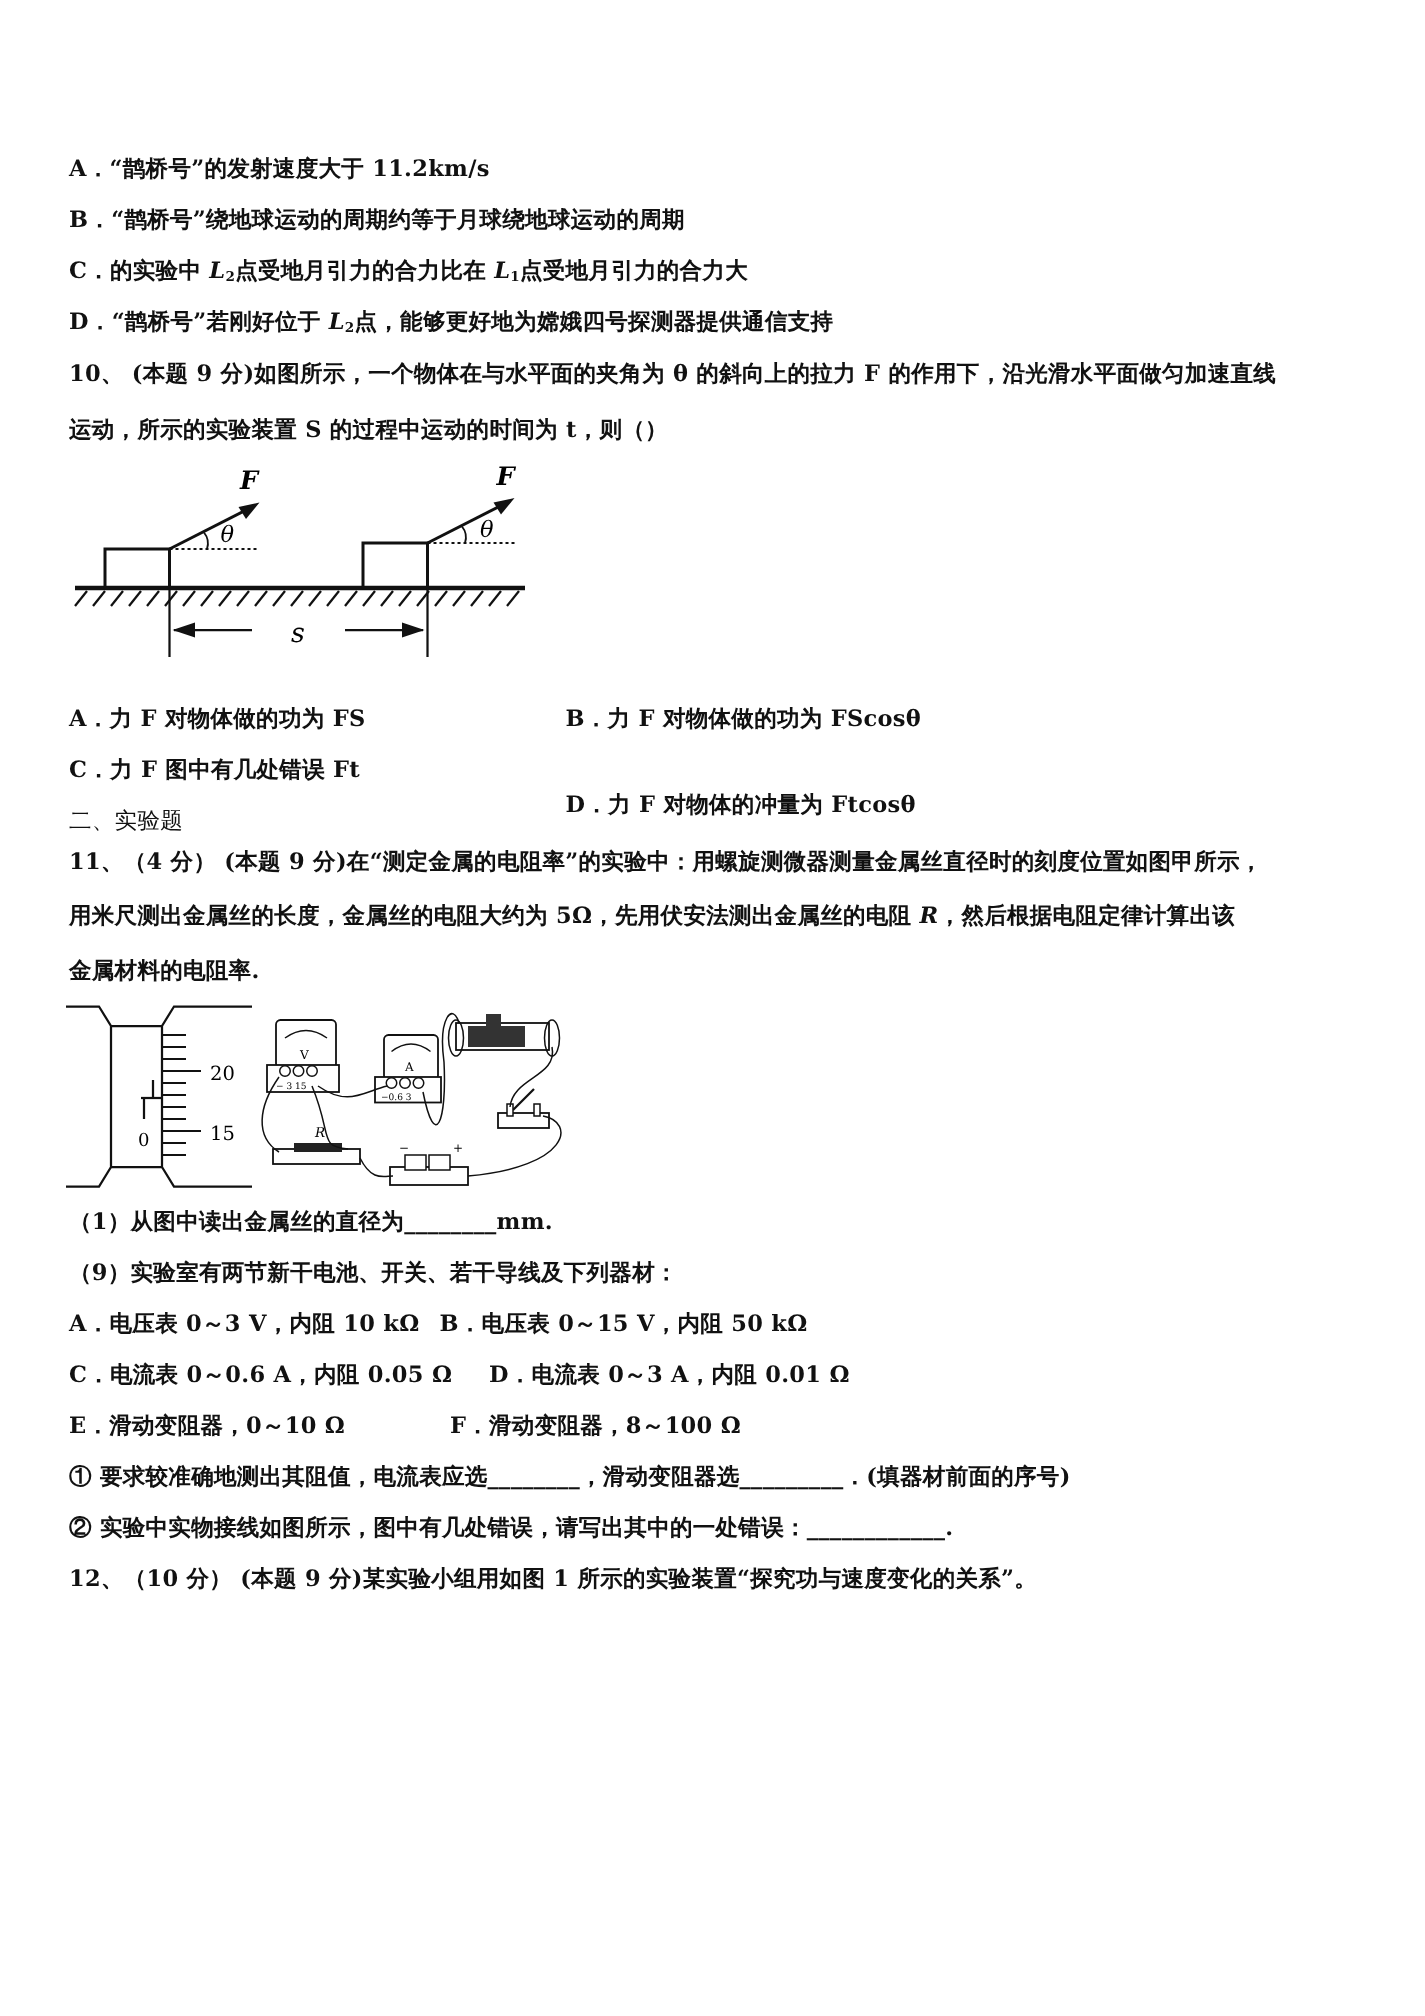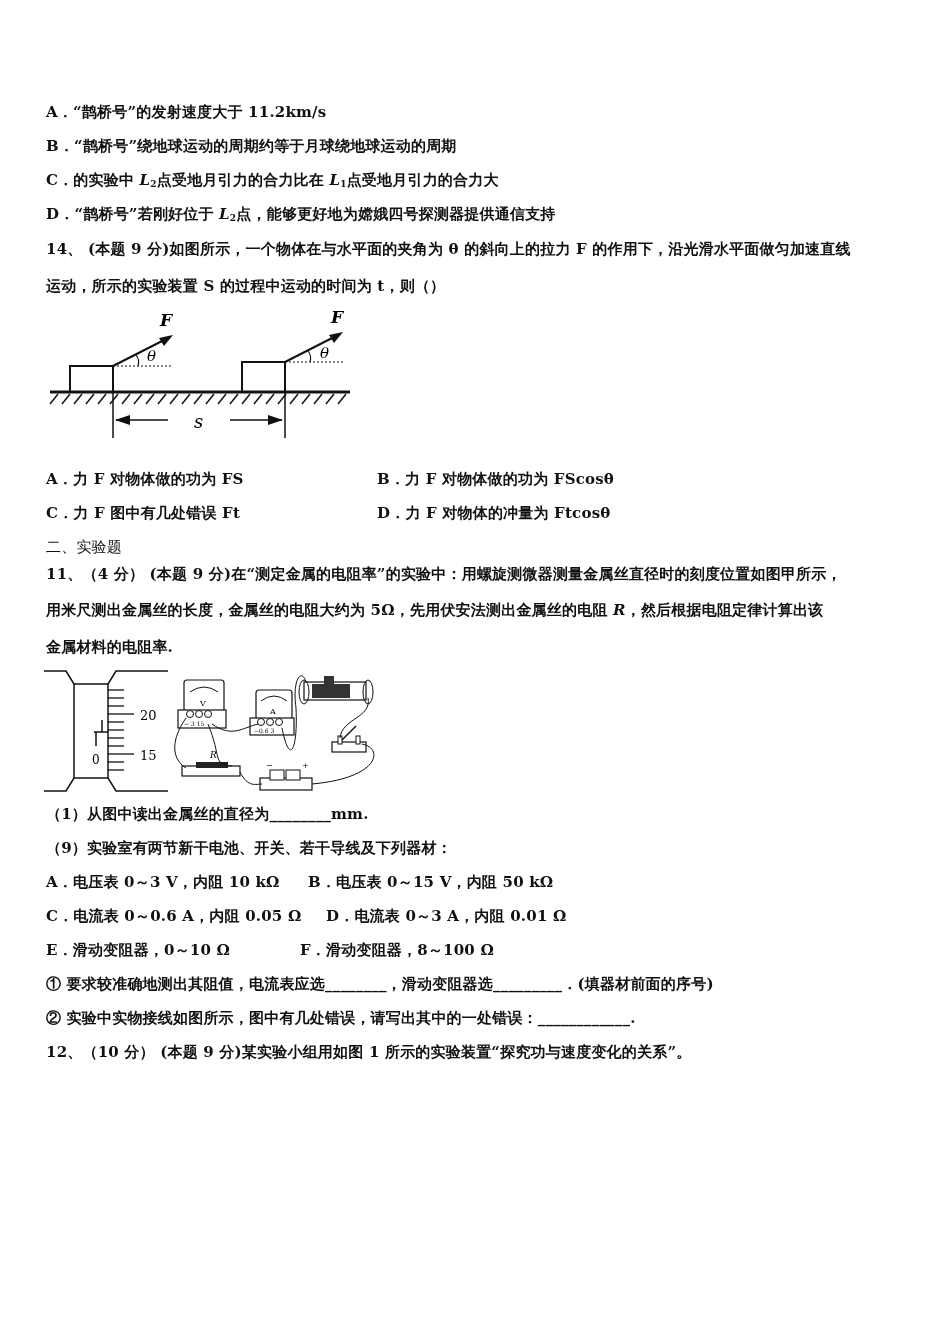--- a/index.html
+++ b/index.html
@@ -26,21 +26,21 @@
 <div class="line b" style="top:136px">
   <span>B．</span><span>“鹊桥号”绕地球运动的周期约等于月球绕地球运动的周期</span>
 </div>
 <div class="line b" style="top:170px">
   <span>C．</span><span>的实验中 </span><span class="it">L</span><sub>2</sub><span>点受地月引力的合力比在 </span><span class="it">L</span><sub>1</sub><span>点受地月引力的合力大</span>
 </div>
 <div class="line b" style="top:204px">
   <span>D．</span><span>“鹊桥号”若刚好位于 </span><span class="it">L</span><sub>2</sub><span>点，能够更好地为嫦娥四号探测器提供通信支持</span>
 </div>
 
-<div class="line b" style="top:239px">14、 (本题 9 分)如图所示，一个物体在与水平面的夹角为 θ 的斜向上的拉力 F 的作用下，沿光滑水平面做匀加速直线</div>
+<div class="line b" style="top:239px">10、 (本题 9 分)如图所示，一个物体在与水平面的夹角为 θ 的斜向上的拉力 F 的作用下，沿光滑水平面做匀加速直线</div>
 <div class="line b" style="top:276px">运动，所示的实验装置 S 的过程中运动的时间为 t，则（）</div>
 
 <svg class="fig" style="left:48px; top:304px" width="310" height="140" viewBox="0 0 310 140">
 
   <line x1="2" y1="88" x2="302" y2="88" stroke="#111" stroke-width="3"></line>
 
   <g stroke="#111" stroke-width="1.5">
     <line x1="10" y1="90" x2="2" y2="100"></line>
       <line x1="22" y1="90" x2="14" y2="100"></line>
     <line x1="34" y1="90" x2="26" y2="100"></line>
@@ -90,21 +90,21 @@
   <line x1="68" y1="116" x2="120" y2="116" stroke="#111" stroke-width="1.5"></line>
   <polygon points="67,116 82,111 82,121" fill="#111"></polygon>
   <line x1="182" y1="116" x2="234" y2="116" stroke="#111" stroke-width="1.5"></line>
   <polygon points="235,116 220,111 220,121" fill="#111"></polygon>
   <text x="146" y="124" font-family="DejaVu Serif, serif" font-style="italic" font-size="18">s</text>
 </svg>
 
 <div class="line b" style="top:469px">A．力 F 对物体做的功为 FS</div>
 <div class="line b" style="top:469px; left:377px">B．力 F 对物体做的功为 FScosθ</div>
 <div class="line b" style="top:503px">C．力 F 图中有几处错误 Ft</div>
-<div class="line b" style="top:503px; left:377px">D．力 F 对物体的冲量为 Ftcosθ</div>
+<div class="line b" style="top:526px; left:377px">D．力 F 对物体的冲量为 Ftcosθ</div>
 
 <div class="line" style="top:537px">二、实验题</div>
 
 <div class="line b" style="top:564px">11、（4 分） (本题 9 分)在“测定金属的电阻率”的实验中：用螺旋测微器测量金属丝直径时的刻度位置如图甲所示，</div>
 <div class="line b" style="top:600px">
   <span>用米尺测出金属丝的长度，金属丝的电阻大约为 5Ω，先用伏安法测出金属丝的电阻 </span><span class="it">R</span><span>，然后根据电阻定律计算出该</span>
 </div>
 <div class="line b" style="top:637px">金属材料的电阻率.</div>
 
 <svg class="fig" style="left:44px; top:668px" width="128" height="126" viewBox="0 0 128 126">
@@ -195,21 +195,21 @@
     <path d="M 196 30 C 200 50 170 50 168 70"></path>
     <path d="M 190 76 C 212 80 208 110 140 116"></path>
     <path d="M 68 104 C 76 120 84 116 90 116"></path>
     <path d="M 36 56 C 50 90 40 96 60 98"></path>
   </g>
 </svg>
 
 <div class="line b" style="top:804px">（1）从图中读出金属丝的直径为________mm.</div>
 <div class="line b" style="top:838px">（9）实验室有两节新干电池、开关、若干导线及下列器材：</div>
 <div class="line b" style="top:872px">A．电压表 0～3 V，内阻 10 kΩ</div>
-<div class="line b" style="top:872px; left:308px">B．电压表 0～15 V，内阻 50 kΩ</div>
+<div class="line b" style="top:872px; left:293px">B．电压表 0～15 V，内阻 50 kΩ</div>
 <div class="line b" style="top:906px">C．电流表 0～0.6 A，内阻 0.05 Ω</div>
 <div class="line b" style="top:906px; left:326px">D．电流表 0～3 A，内阻 0.01 Ω</div>
 <div class="line b" style="top:940px">E．滑动变阻器，0～10 Ω</div>
 <div class="line b" style="top:940px; left:300px">F．滑动变阻器，8～100 Ω</div>
 <div class="line b" style="top:974px">① 要求较准确地测出其阻值，电流表应选________，滑动变阻器选_________．(填器材前面的序号)</div>
 <div class="line b" style="top:1008px">② 实验中实物接线如图所示，图中有几处错误，请写出其中的一处错误：____________.</div>
 
 <div class="line b" style="top:1042px">12、（10 分） (本题 9 分)某实验小组用如图 1 所示的实验装置“探究功与速度变化的关系”。</div>
 
 </body></html>

